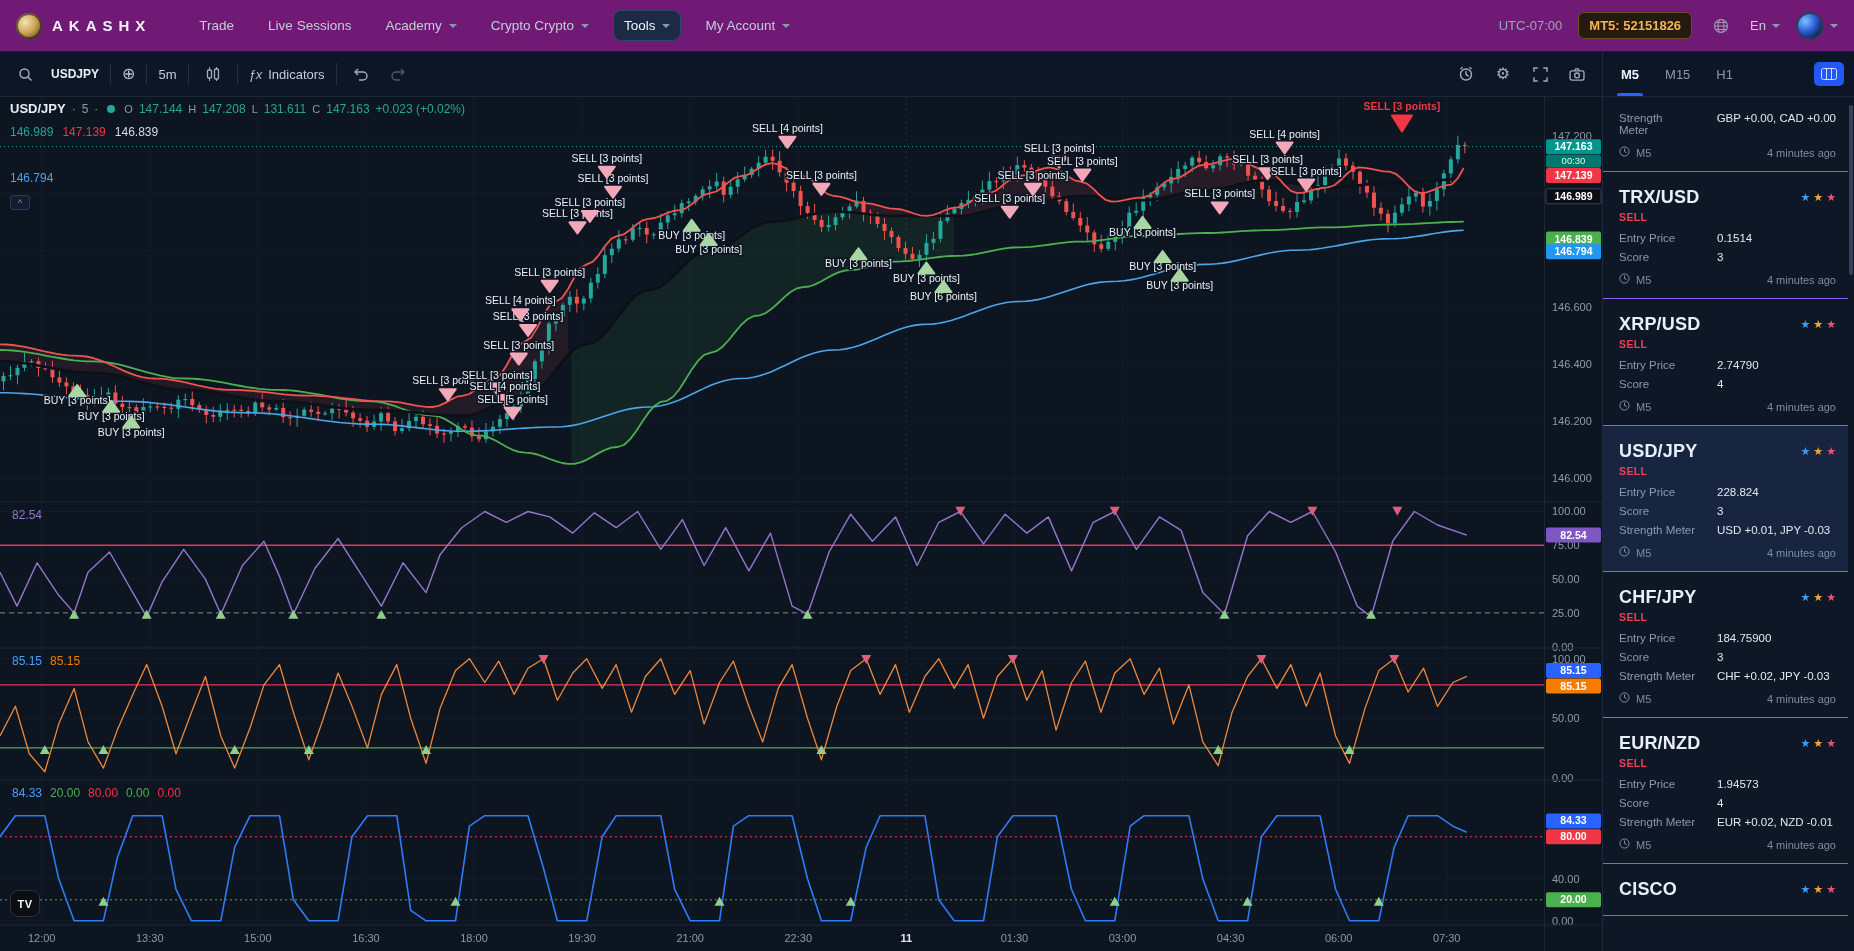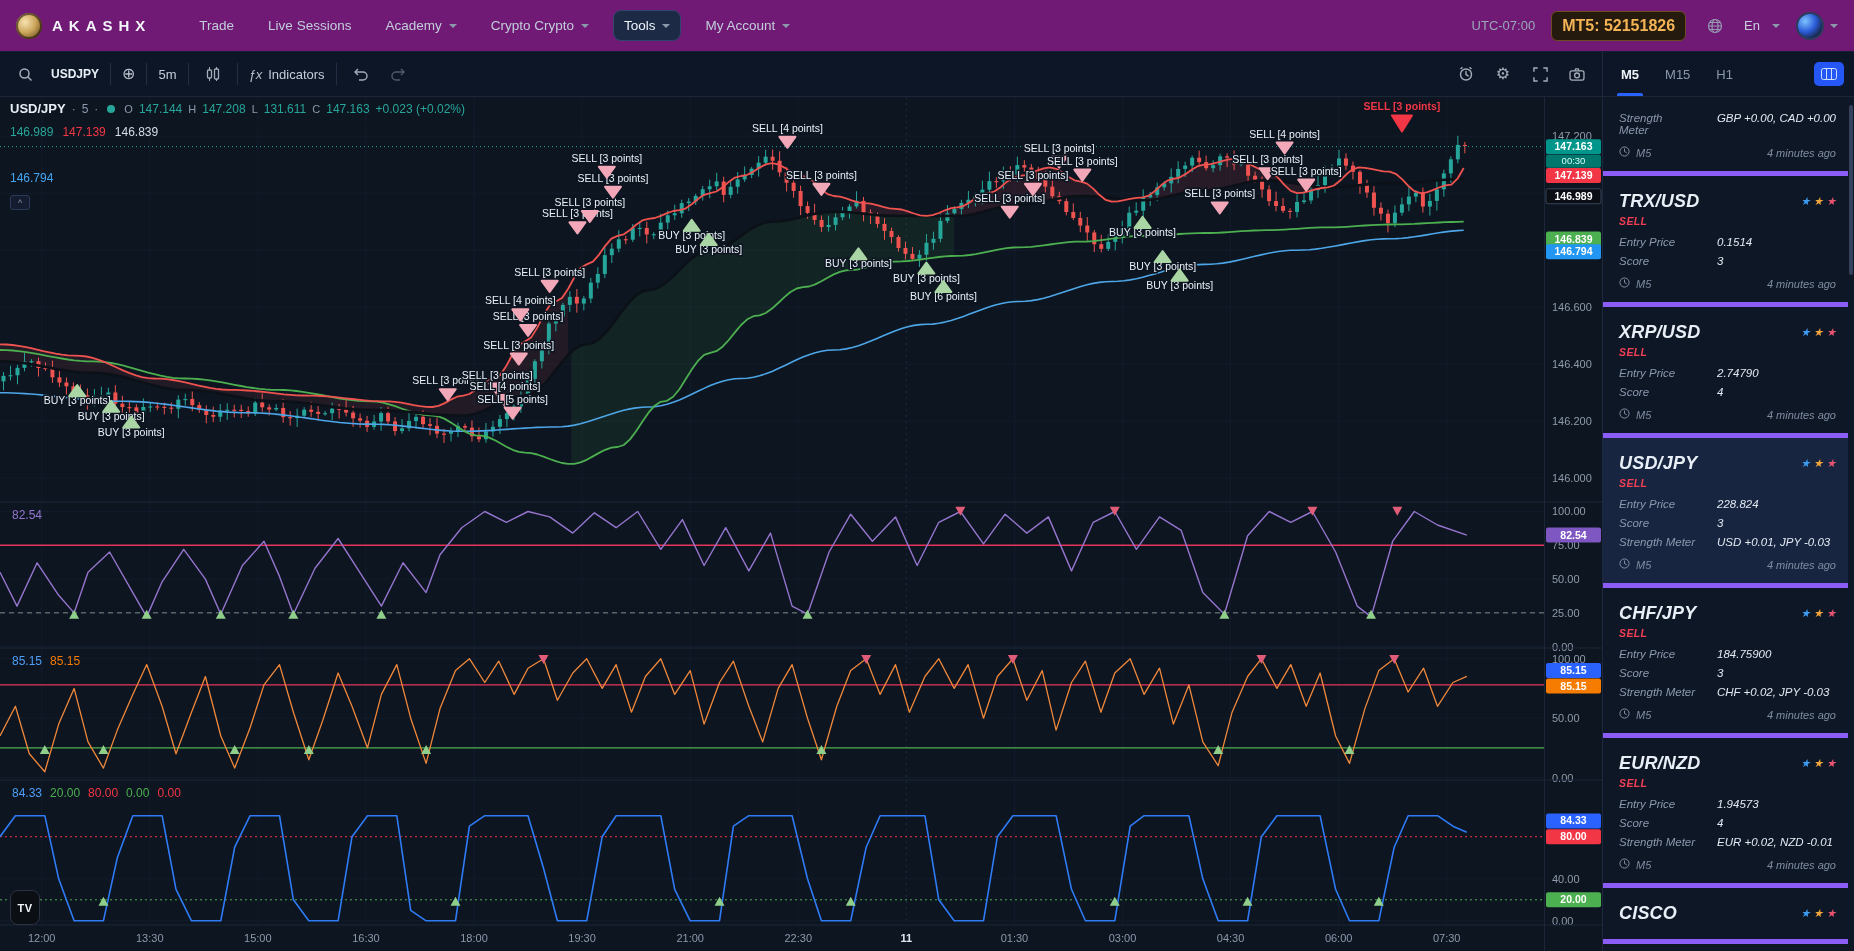--- a/index.html
+++ b/index.html
@@ -14,23 +14,23 @@
     box-shadow:inset 0 0 0 2px rgba(20,14,4,.55);}
   .brand-word{font-weight:700;font-size:15px;letter-spacing:6px;color:#f2f5f9;}
   .menu{display:flex;align-items:center;gap:14px;}
   .mitem{display:flex;align-items:center;gap:7px;font-size:13.5px;color:#c3cdda;padding:7px 10px;
     border-radius:8px;cursor:pointer;white-space:nowrap;}
   .mitem.active{background:#1c2a46;border:1px solid #32466d;color:#eef3fa;}
   .caret{width:0;height:0;border:4px solid transparent;border-top-color:#8b99ad;transform:translateY(2px);}
   .nav-spacer{flex:1;}
   .nav-right{display:flex;align-items:center;gap:16px;}
   .tz{color:#9aa7b8;font-size:13px;}
-  .mt5{color:#f5b455;background:#241a0d;border:1px solid #6b4e1f;border-radius:6px;font-size:16px;
+  .mt5{color:#f5b455;background:#241a0d;border:1px solid #6b4e1f;border-radius:6px;font-size:13px;
     font-weight:700;padding:5px 10px;white-space:nowrap;}
-  .lang{display:flex;align-items:center;gap:12px;font-size:13px;color:#c6d0dd;}
+  .lang{display:flex;align-items:center;gap:6px;font-size:13px;color:#c6d0dd;}
   .avatar-wrap{display:flex;align-items:center;gap:6px;}
   .avatar{width:28px;height:28px;border-radius:50%;border:2px solid #2c3c5c;
     background:radial-gradient(circle at 30% 30%,#7ec3ff,#2b5bd7 45%,#16233f 80%);}
   
   .toolbar{height:45px;display:flex;background:#0d1626;border-bottom:1px solid #1b2738;}
   .tool-left{flex:1;display:flex;align-items:center;gap:11px;padding:0 12px;}
   .sym{font-size:12px;font-weight:700;color:#e9eff7;margin-left:2px;}
   .vdiv{width:1px;height:22px;background:#222e44;}
   .tchip{font-size:13px;color:#c3cdda;cursor:pointer;display:flex;align-items:center;gap:6px;}
   .glyph{font-size:16px;color:#b6bdc9;line-height:1;}
@@ -53,27 +53,27 @@
   svg text{font-family:"Liberation Sans",sans-serif;}
   .overlay{position:absolute;display:flex;align-items:center;gap:6px;font-size:12px;pointer-events:none;}
   .l-sym{font-size:13px;font-weight:700;color:#e8eef5;}
   .l-sep{color:#8b99ad;}
   .l-dot{width:8px;height:8px;border-radius:50%;background:#26a69a;margin:0 3px;}
   .l-k{color:#8b99ad;font-size:11px;}
   .l-v{color:#26a69a;}
   .collapse-btn{position:absolute;left:10px;top:98px;width:20px;height:15px;border:1px solid #2b3b57;
     border-radius:3px;background:#131d2f;color:#8b99ad;font-size:9px;display:flex;align-items:center;
     justify-content:center;cursor:pointer;pointer-events:auto;}
-  .tv-logo{position:absolute;left:10px;top:793px;width:30px;height:35px;background:#0b0e13;border:1px solid #2a3342;
+  .tv-logo{position:absolute;left:10px;top:793px;width:30px;height:27px;background:#0b0e13;border:1px solid #2a3342;
     border-radius:8px;color:#f2f5f9;font-weight:700;font-size:11px;display:flex;align-items:center;
     justify-content:center;letter-spacing:.5px;}
   
   .right-panel{width:252px;background:#0e1726;border-left:1px solid #1c2940;position:relative;overflow:hidden;}
   .cards{position:absolute;inset:0 6px 0 0;overflow:hidden;}
-  .card{padding:15px 12px 12px 16px;border-bottom:5px solid #8b5cf6;font-style:italic;}
+  .card{padding:15px 12px 12px 16px;border-bottom:1px solid #8b5cf6;}
   .card.active{background:#172540;}
   .card.partial{padding-top:8px;}
   .chead{display:flex;justify-content:space-between;align-items:center;margin-bottom:3px;}
   .pair{font-size:18px;font-weight:700;color:#e9eff7;letter-spacing:.2px;}
   .stars{display:flex;gap:3px;font-size:11px;line-height:1;}
   .sig{color:#f23f55;font-size:10.5px;font-weight:700;letter-spacing:.4px;margin:2px 0 9px;}
   .crow{display:flex;gap:10px;font-size:11.5px;margin:7px 0;align-items:flex-start;}
   .clabel{color:#8b99ad;width:88px;flex:none;}
   .cval{color:#e2e9f2;flex:1;}
   .card.partial .clabel{width:62px;}

